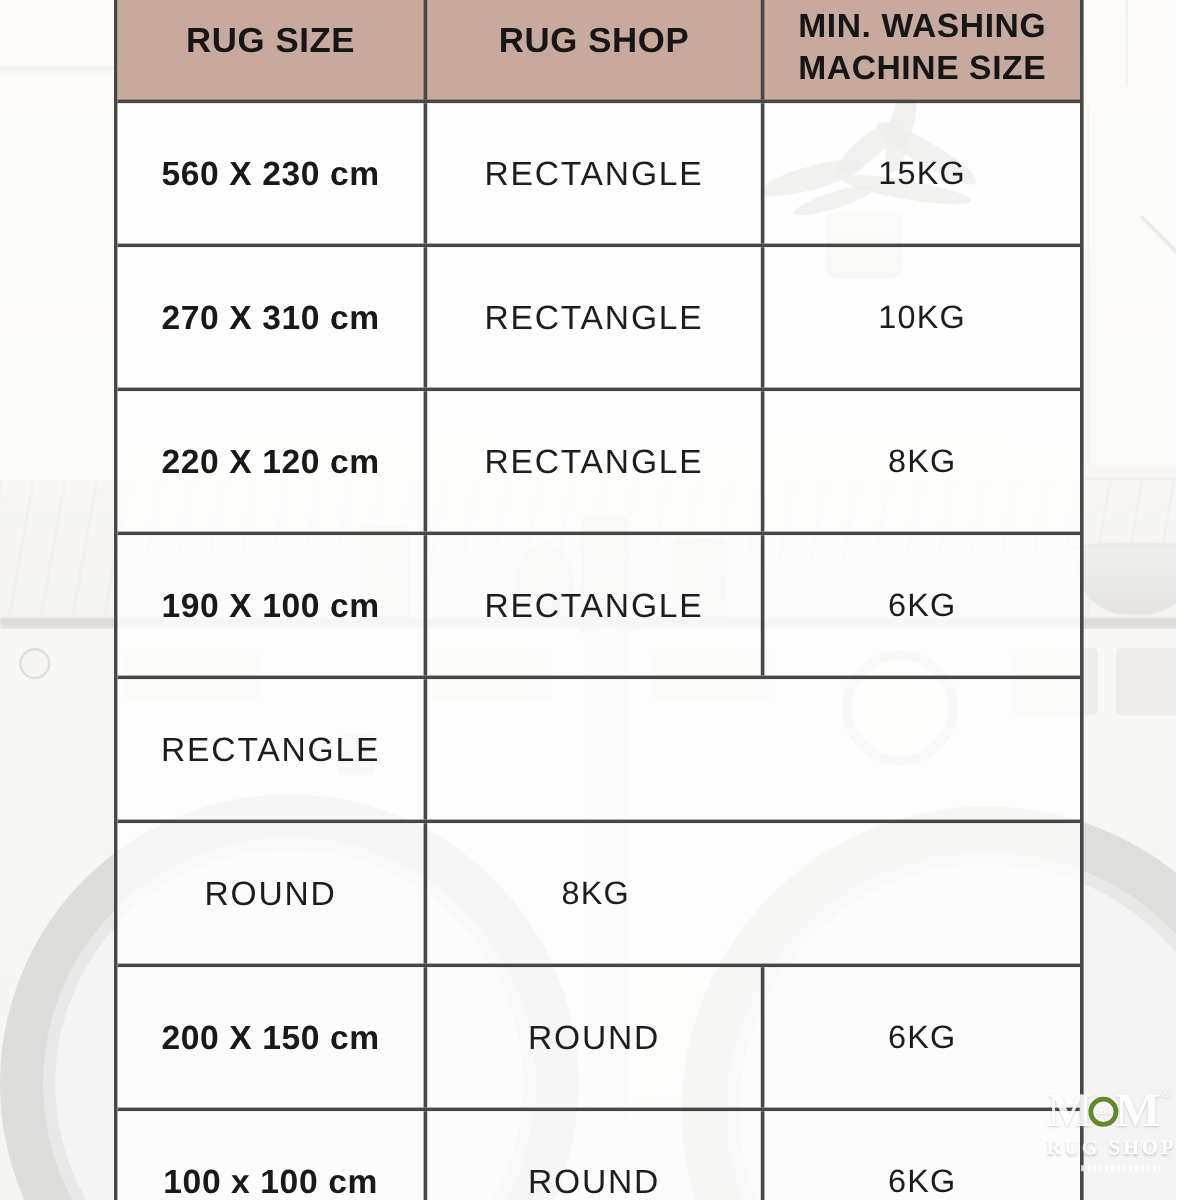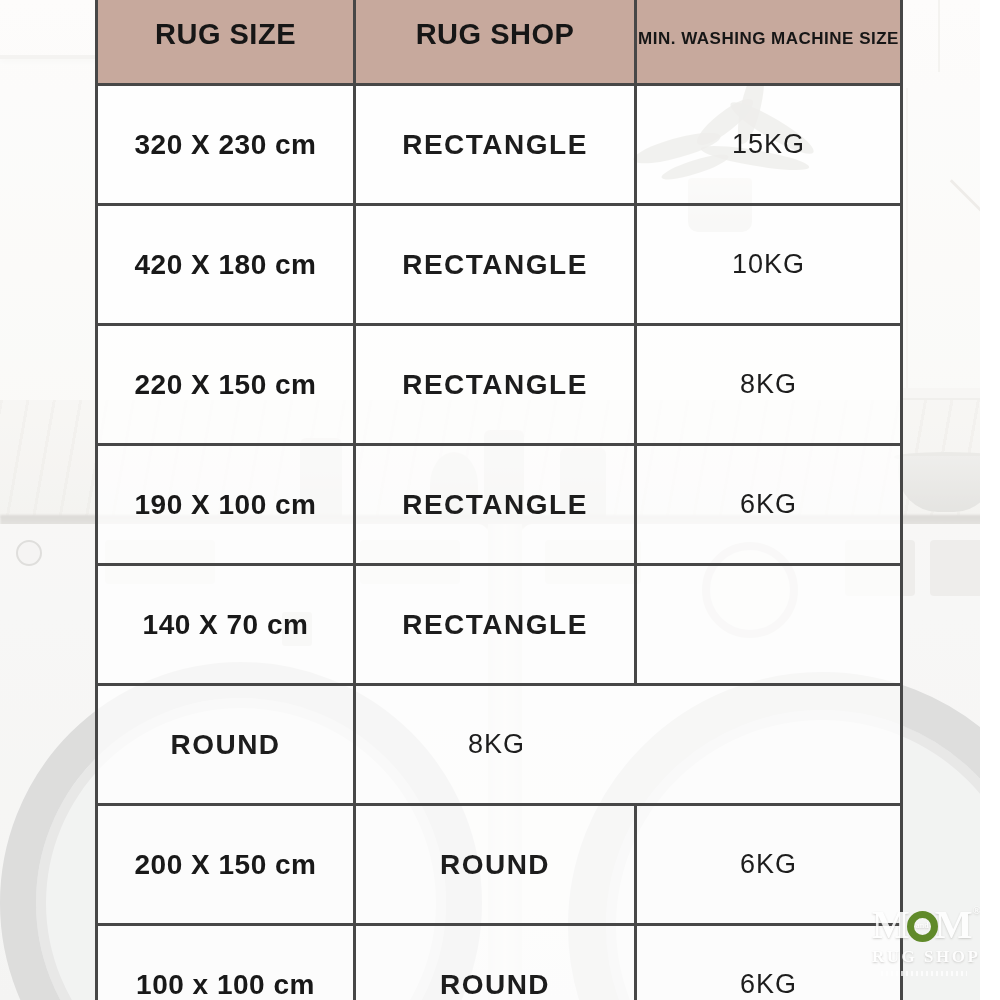--- a/index.html
+++ b/index.html
@@ -59,38 +59,38 @@
   .wash{inset:0;background:rgba(255,255,255,0.42);}
   
   .rug-table{
     position:absolute;left:95px;top:0;width:808px;height:1000px;
     border-left:3px solid var(--border);border-right:3px solid var(--border);
     box-sizing:border-box;z-index:5;
   }
   .trow{display:grid;grid-template-columns:258px 281px 1fr;box-sizing:border-box;}
   .thead{height:86px;background:var(--header-bg);border-bottom:3px solid var(--border);}
   .thead .cell{font-weight:700;font-size:29px;letter-spacing:.5px;color:#161616;padding-bottom:14px;}
-  .thead .cell:nth-child(3){font-size:17px;line-height:1.25;padding-bottom:6px;}
+  .thead .cell:nth-child(3){font-size:28px;line-height:1.25;text-align:center;padding-bottom:6px;}
   .tbody .trow{height:120px;background:rgba(255,255,255,0.74);border-bottom:3px solid var(--border);}
   .cell{display:flex;align-items:center;justify-content:center;color:#191919;}
   .cell.c1,.thead .cell:nth-child(1){border-right:3px solid var(--border);}
   .cell.c2,.thead .cell:nth-child(2){border-right:3px solid var(--border);}
   .cell.c1{font-weight:700;font-size:28px;letter-spacing:.5px;}
-  .cell.c2{font-weight:700;font-size:28px;letter-spacing:1.5px;color:#1d1d1d;}
+  .cell.c2{font-weight:400;font-size:28px;letter-spacing:1.5px;color:#1d1d1d;}
   .cell.c3{font-weight:400;font-size:27px;letter-spacing:1px;color:#1d1d1d;}
   
   .logo{
     position:absolute;right:4px;bottom:24px;width:104px;text-align:center;z-index:6;
     color:#ffffff;opacity:.88;text-shadow:0 1px 2px rgba(140,138,132,0.45);
     font-family:"Liberation Serif","DejaVu Serif",serif;
   }
   .logo-top{font-size:40px;font-weight:700;line-height:1;white-space:nowrap;}
   .and-circle{
     display:inline-flex;align-items:center;justify-content:center;
-    width:17px;height:17px;border:7px solid #4d7c0f;border-radius:50%;
+    width:17px;height:17px;border:4px solid #4d7c0f;border-radius:50%;
     font-size:8px;vertical-align:10px;margin:0 -3px;
     background:rgba(255,255,255,0.15);
   }
   .logo-reg{font-size:11px;vertical-align:24px;}
   .logo-sub{font-size:17px;letter-spacing:2.5px;margin-top:2px;font-weight:700;white-space:nowrap;}
   .logo-tagline{
     height:5px;width:86px;margin:4px auto 0;
     background:repeating-linear-gradient(90deg, rgba(255,255,255,.85) 0 2px, transparent 2px 5px);
   }
 </style>
@@ -138,45 +138,44 @@
   </div>
 
   <div class="rug-table">
     <div class="trow thead">
       <div class="cell">RUG SIZE</div>
       <div class="cell">RUG SHOP</div>
       <div class="cell">MIN. WASHING MACHINE SIZE</div>
     </div>
     <div class="tbody" id="rows">
     <div class="trow">
-      <div class="cell c1">320 X 230 cm</div>
+      <div class="cell c1">560 X 230 cm</div>
       <div class="cell c2">RECTANGLE</div>
       <div class="cell c3">15KG</div>
     </div>
 
     <div class="trow">
-      <div class="cell c1">420 X 180 cm</div>
+      <div class="cell c1">270 X 310 cm</div>
       <div class="cell c2">RECTANGLE</div>
       <div class="cell c3">10KG</div>
     </div>
 
     <div class="trow">
-      <div class="cell c1">220 X 150 cm</div>
+      <div class="cell c1">220 X 120 cm</div>
       <div class="cell c2">RECTANGLE</div>
       <div class="cell c3">8KG</div>
     </div>
 
     <div class="trow">
       <div class="cell c1">190 X 100 cm</div>
       <div class="cell c2">RECTANGLE</div>
       <div class="cell c3">6KG</div>
     </div>
 
     <div class="trow">
-      <div class="cell c1">140 X 70 cm</div>
       <div class="cell c2">RECTANGLE</div>
     </div>
 
     <div class="trow">
       <div class="cell c2">ROUND</div>
       <div class="cell c3">8KG</div>
     </div>
 
     <div class="trow">
       <div class="cell c1">200 X 150 cm</div>

